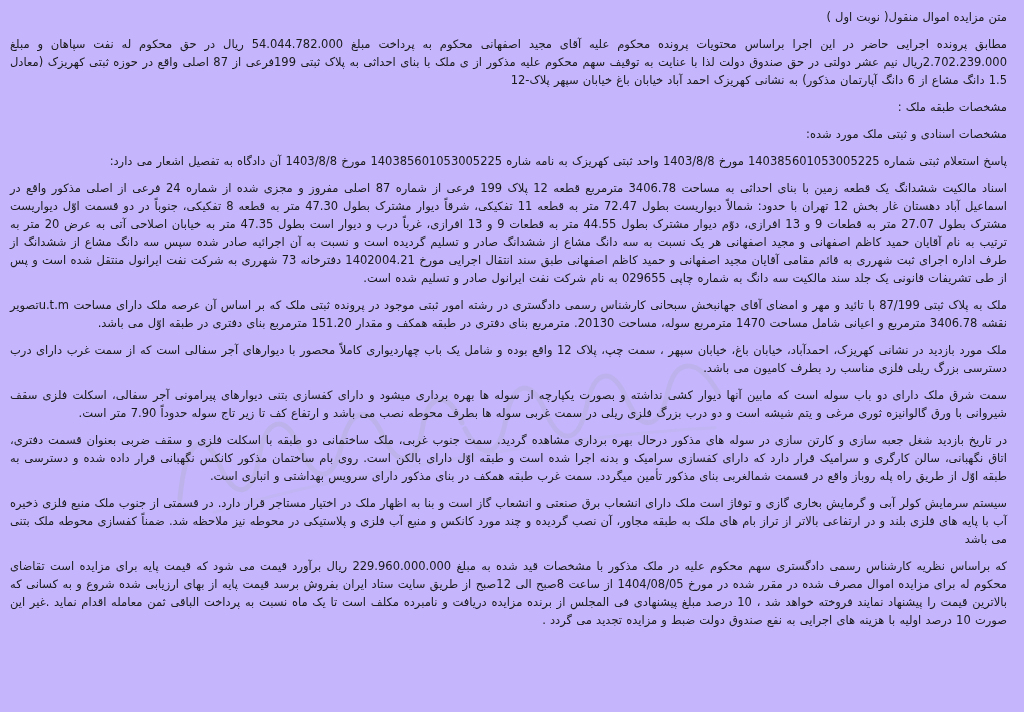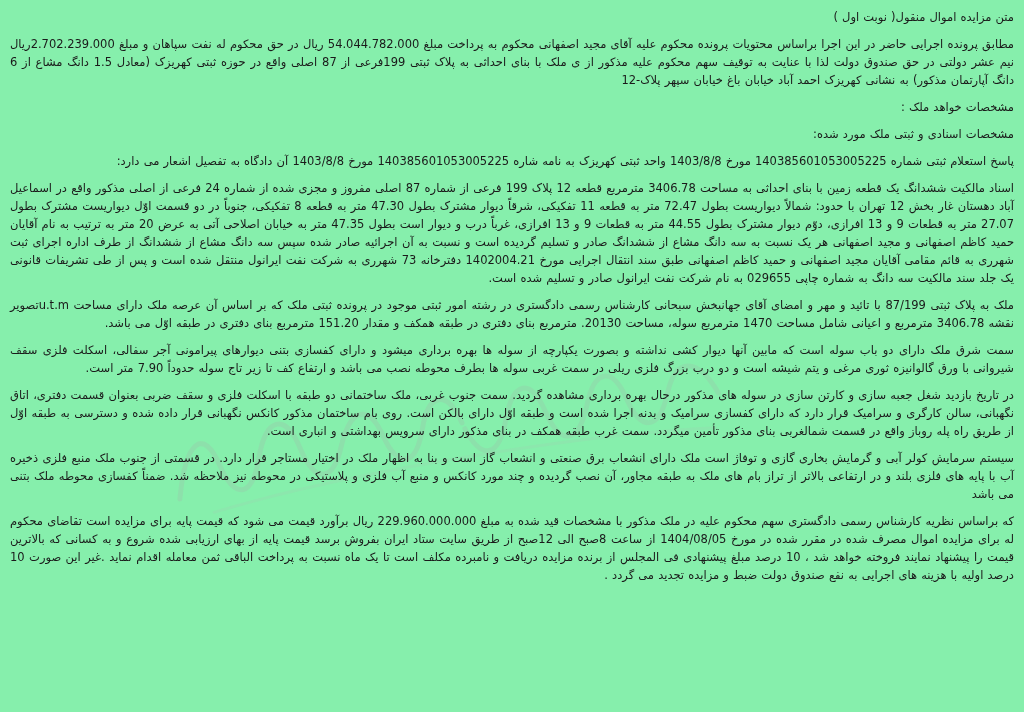--- a/index.html
+++ b/index.html
@@ -3,26 +3,26 @@
 <meta charset="utf-8">
 <style>
   * { margin: 0; padding: 0; box-sizing: border-box; }
   html, body { background: #ffffff; }
   body { width: 1024px; }
 
   .page {
     position: relative;
     width: 1024px;
     height: 712px;
-    background: #86efac;
+    background: #c4b5fd;
     overflow: hidden;
     direction: rtl;
     font-family: "DejaVu Sans", "Liberation Sans", sans-serif;
     color: #1a1a1a;
-    padding: 8px 10px 4px 10px;
+    padding: 8px 17px 4px 10px;
     font-size: 11.5px;
     line-height: 18px;
   }
 
   .content { position: relative; z-index: 2; }
 
   .para {
     text-align: justify;
     text-align-last: right;
     -moz-text-align-last: right;
@@ -55,25 +55,26 @@
     <svg viewBox="0 0 580 140" xmlns="http://www.w3.org/2000/svg">
       <path d="M8,100 C22,40 42,34 52,72 C62,108 80,110 92,70 C104,32 124,28 134,66 C144,104 162,106 176,68 C190,34 208,32 218,66 C228,100 246,102 258,64 C268,30 288,28 298,64" stroke="#a8a8a8" stroke-width="5" fill="none" opacity="0.38" stroke-linecap="round"></path>
       <path d="M300,70 C312,104 330,104 342,66 C354,30 372,28 382,64 C392,100 410,102 424,64 C436,30 454,28 464,62 C474,98 492,100 506,62 C518,30 540,30 556,70" stroke="#a8a8a8" stroke-width="5" fill="none" opacity="0.34" stroke-linecap="round"></path>
       <path d="M40,118 C180,96 420,92 548,104" stroke="#b5b5b5" stroke-width="3" fill="none" opacity="0.25" stroke-linecap="round"></path>
     </svg>
   </div>
 
   <div class="content">
     <p class="para single">متن مزایده اموال منقول( نوبت اول )</p>
     <p class="para">مطابق پرونده اجرایی حاضر در این اجرا براساس محتویات پرونده محکوم علیه آقای  مجید  اصفهانی محکوم به پرداخت مبلغ 54.044.782.000 ریال در حق محکوم له نفت سپاهان  و مبلغ  2.702.239.000ریال نیم عشر دولتی در حق صندوق دولت لذا با عنایت به توقیف سهم محکوم علیه مذکور از ی ملک با بنای احداثی به پلاک ثبتی 199فرعی از 87 اصلی واقع در حوزه ثبتی کهریزک (معادل 1.5 دانگ مشاع از 6 دانگ آپارتمان مذکور) به نشانی کهریزک   احمد آباد  خیابان باغ  خیابان سپهر  پلاک-12</p>
-    <p class="para single">مشخصات خواهد ملک :</p>
+    <p class="para single">مشخصات طبقه ملک :</p>
     <p class="para single">مشخصات اسنادی و ثبتی ملک مورد شده:</p>
     <p class="para">پاسخ استعلام ثبتی شماره 140385601053005225 مورخ 1403/8/8 واحد ثبتی کهریزک به نامه شاره 140385601053005225 مورخ 1403/8/8 آن دادگاه به تفصیل اشعار می دارد:</p>
     <p class="para">اسناد مالکیت ششدانگ یک قطعه زمین با بنای احداثی به مساحت 3406.78 مترمربع قطعه 12 پلاک 199 فرعی از شماره 87 اصلی مفروز و مجزی شده از شماره 24 فرعی از اصلی مذکور واقع در اسماعیل آباد دهستان غار بخش 12 تهران با حدود: شمالاً دیواریست بطول 72.47 متر به قطعه 11 تفکیکی، شرقاً دیوار مشترک بطول 47.30 متر به قطعه 8 تفکیکی، جنوباً در دو قسمت اوّل دیواریست مشترک بطول 27.07 متر به قطعات 9 و 13 افرازی، دوّم دیوار مشترک بطول 44.55 متر به قطعات 9 و 13 افرازی، غرباً درب و دیوار است بطول 47.35 متر به خیابان اصلاحی آتی به عرض 20 متر به ترتیب به نام آقایان حمید کاظم اصفهانی و مجید اصفهانی هر یک نسبت به سه دانگ مشاع از ششدانگ صادر و تسلیم گردیده است و نسبت به آن اجرائیه صادر شده سپس سه دانگ مشاع از ششدانگ از طرف اداره اجرای ثبت شهرری به قائم مقامی آقایان مجید اصفهانی و حمید کاظم اصفهانی طبق سند انتقال اجرایی مورخ 1402004.21 دفترخانه 73 شهرری به شرکت نفت ایرانول منتقل شده است و پس از طی تشریفات قانونی یک جلد سند مالکیت سه دانگ به شماره چاپی 029655 به نام شرکت نفت ایرانول صادر و تسلیم شده است.</p>
     <p class="para">ملک به پلاک ثبتی 87/199 با تائید و مهر و امضای آقای جهانبخش سبحانی کارشناس رسمی دادگستری در رشته امور ثبتی موجود در پرونده ثبتی ملک که بر اساس آن عرصه ملک دارای مساحت u.t.mتصویر نقشه 3406.78 مترمربع و اعیانی شامل مساحت 1470 مترمربع سوله، مساحت 20130. مترمربع بنای دفتری در طبقه همکف و مقدار 151.20 مترمربع بنای دفتری در طبقه اوّل می باشد.</p>
+    <p class="para">ملک مورد بازدید در نشانی کهریزک، احمدآباد، خیابان باغ، خیابان سپهر ، سمت چپ، پلاک 12 واقع بوده و شامل یک باب چهاردیواری کاملاً محصور با دیوارهای آجر سفالی است که از سمت غرب دارای درب دسترسی بزرگ ریلی فلزی مناسب رد بطرف کامیون می باشد.</p>
     <p class="para">سمت شرق ملک دارای دو باب سوله است که مابین آنها دیوار کشی نداشته و بصورت یکپارچه از سوله ها بهره برداری میشود و دارای کفسازی بتنی دیوارهای پیرامونی آجر سفالی، اسکلت فلزی سقف شیروانی با ورق گالوانیزه ثوری مرغی و یتم شیشه است و دو درب بزرگ فلزی ریلی در سمت غربی سوله ها بطرف محوطه نصب می باشد و ارتفاع کف تا زیر تاج سوله حدوداً 7.90 متر است.</p>
     <p class="para">در تاریخ بازدید شغل جعبه سازی و کارتن سازی در سوله های مذکور درحال بهره برداری مشاهده گردید. سمت جنوب غربی، ملک ساختمانی دو طبقه با اسکلت فلزی و سقف ضربی بعنوان قسمت دفتری، اتاق نگهبانی، سالن کارگری و سرامیک قرار دارد که دارای کفسازی سرامیک و بدنه اجرا شده است و طبقه اوّل دارای بالکن است. روی بام ساختمان مذکور کانکس نگهبانی قرار داده شده و دسترسی به طبقه اوّل از طریق راه پله روباز واقع در قسمت شمالغربی بنای مذکور تأمین میگردد. سمت غرب طبقه همکف در بنای مذکور دارای سرویس بهداشتی و انباری است.</p>
     <p class="para">سیستم سرمایش کولر آبی و گرمایش بخاری گازی و توفاژ است ملک دارای انشعاب برق صنعتی و انشعاب گاز است و بنا به اظهار ملک در اختیار مستاجر قرار دارد. در قسمتی از جنوب ملک منبع فلزی ذخیره آب با پایه های فلزی بلند و در ارتفاعی بالاتر از تراز بام های ملک به طبقه مجاور، آن نصب گردیده و چند مورد کانکس و منبع آب فلزی و پلاستیکی در محوطه نیز ملاحظه شد. ضمناً کفسازی محوطه ملک بتنی می باشد</p>
     <p class="para">که براساس نظریه کارشناس رسمی دادگستری سهم محکوم علیه در ملک مذکور با مشخصات قید شده به مبلغ 229.960.000.000 ریال برآورد قیمت می شود که قیمت پایه برای مزایده است تقاضای محکوم له برای مزایده اموال مصرف شده در مقرر شده در مورخ 1404/08/05 از ساعت 8صبح  الی 12صبح از طریق سایت ستاد ایران   بفروش برسد قیمت پایه از بهای ارزیابی شده شروع و به کسانی که بالاترین قیمت را پیشنهاد نمایند فروخته خواهد شد ، 10 درصد مبلغ پیشنهادی فی المجلس از برنده مزایده دریافت و نامبرده مکلف است تا یک ماه نسبت به پرداخت الباقی ثمن معامله اقدام نماید .غیر این صورت 10 درصد اولیه با هزینه های اجرایی به نفع صندوق دولت ضبط و مزایده تجدید می گردد .</p>
 
   </div>
 
 </div>
 
 </body></html>

